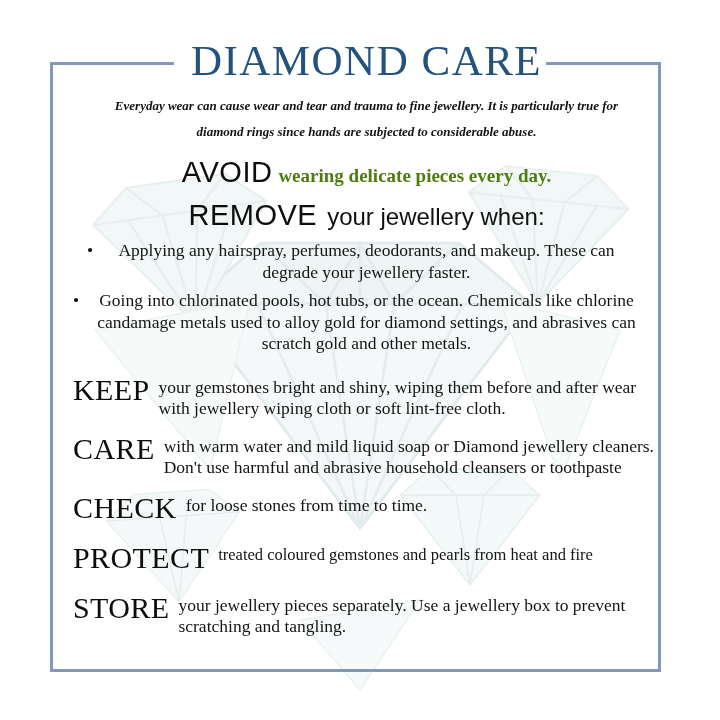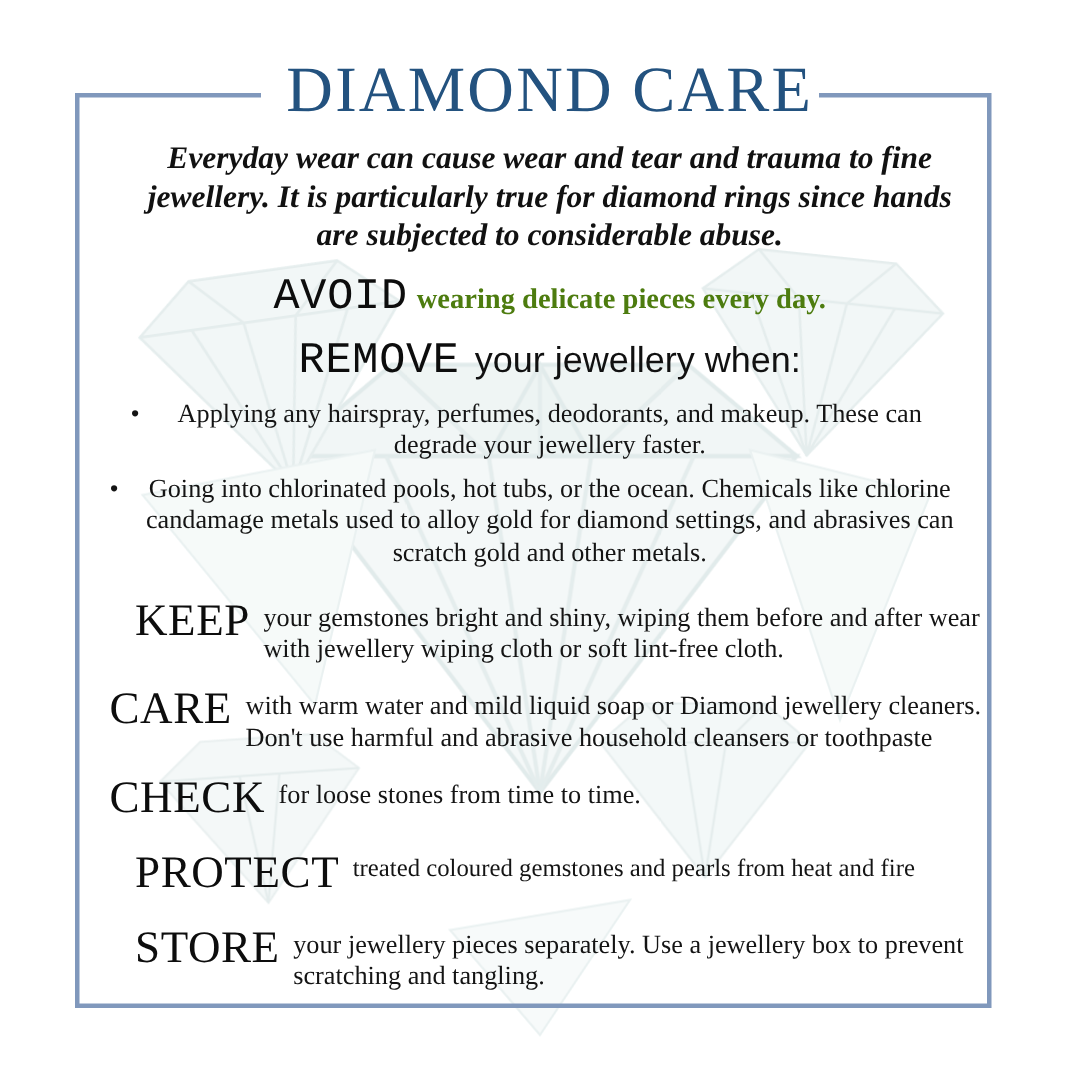--- a/index.html
+++ b/index.html
@@ -70,35 +70,35 @@
     color: #23527f;
     font-weight: normal;
     margin: 0;
     padding: 0 0 2px 0;
   }
 
   #intro {
     font-family: "Liberation Serif", serif;
     font-style: italic;
     font-weight: bold;
-    font-size: 21px;
+    font-size: 13px;
     line-height: 25.5px;
     color: #111111;
     margin: 5px 34px 0 34px;
     text-align: center;
   }
 
   
   .center-line {
     margin-top: 13px;
     text-align: center;
     white-space: nowrap;
   }
   .kw {
-    font-family: Liberation Mono, monospace;
+    font-family: Liberation Sans, sans-serif;
     font-size: 29px;
     line-height: 30px;
     letter-spacing: 0.5px;
     color: #0d0d0d;
     vertical-align: baseline;
   }
   .tail-serif {
     font-family: "Liberation Serif", serif;
     font-weight: bold;
     font-size: 19px;
@@ -167,21 +167,21 @@
     font-size: 17.5px;
     line-height: 21px;
     color: #141414;
     padding-left: 9px;
     padding-top: 3px;
   }
   .row-body.small {
     font-size: 16.5px;
     line-height: 20px;
   }
-  .row.loose { margin-top: 19px; margin-left: 17px; }
+  .row.loose { margin-top: 19px; }
 </style>
 </head>
 <body>
 
 <div id="poster">
 
   <svg id="watermark" viewBox="0 0 720 720" xmlns="http://www.w3.org/2000/svg">
     <g fill="none" stroke="#e3ecec" stroke-width="1.4" opacity="0.95">
 
       <g transform="translate(360,380) scale(1.9)">

